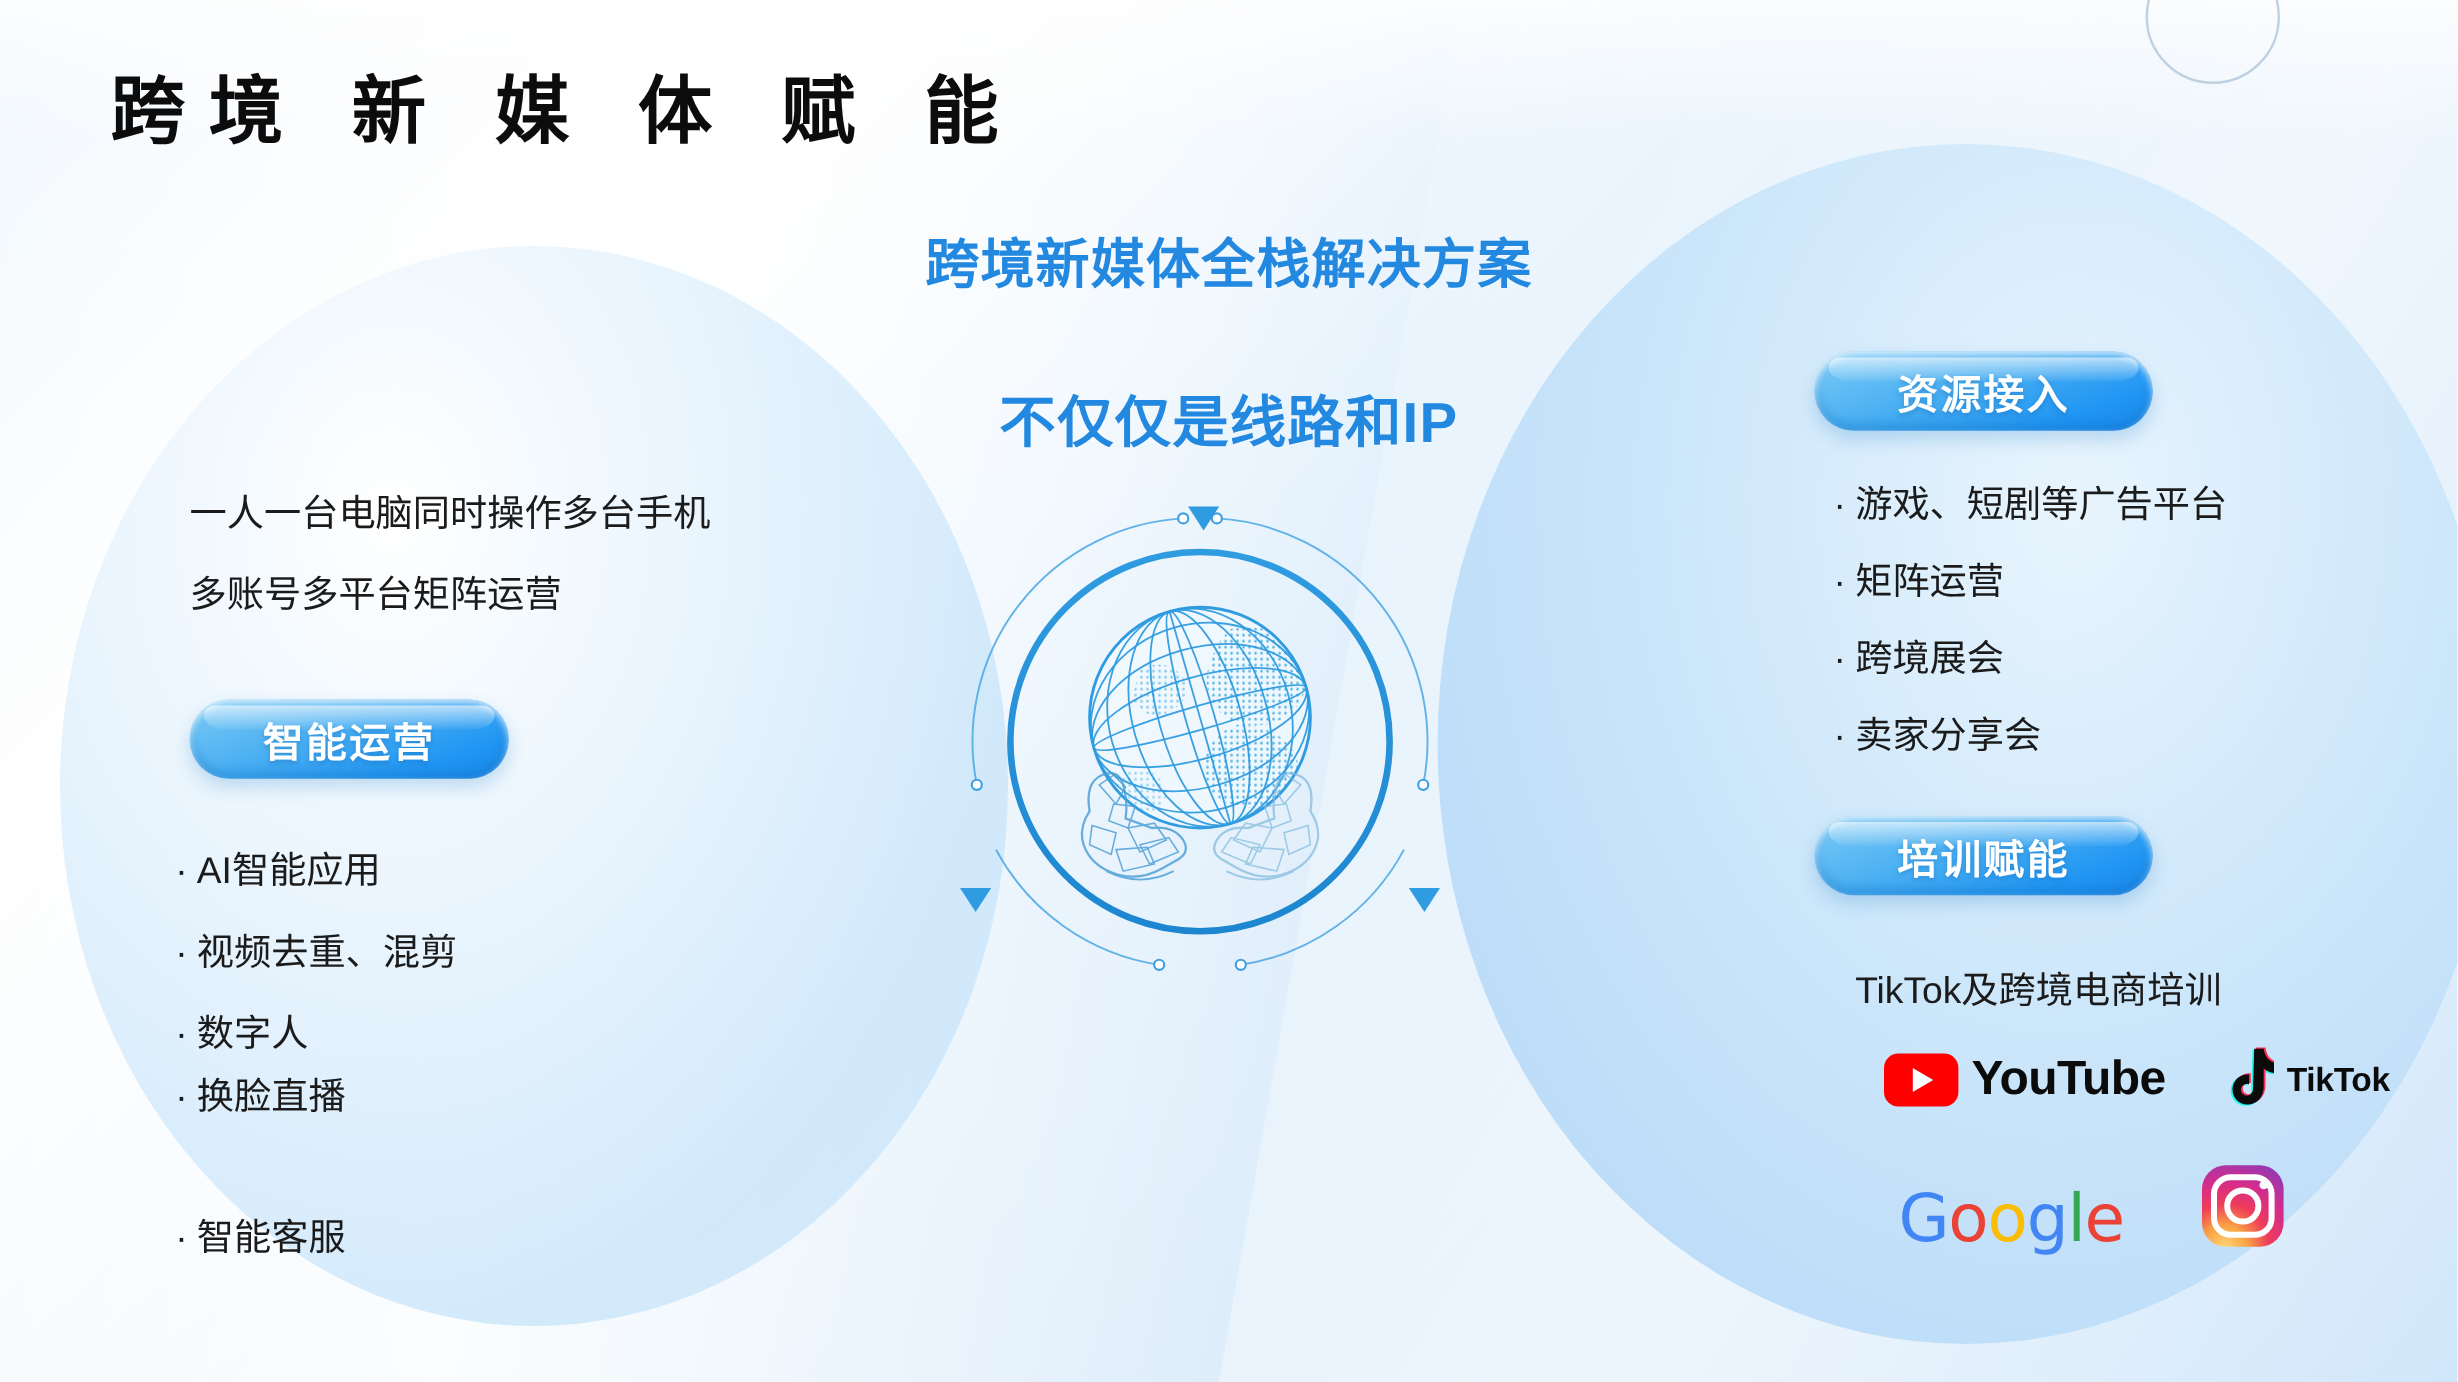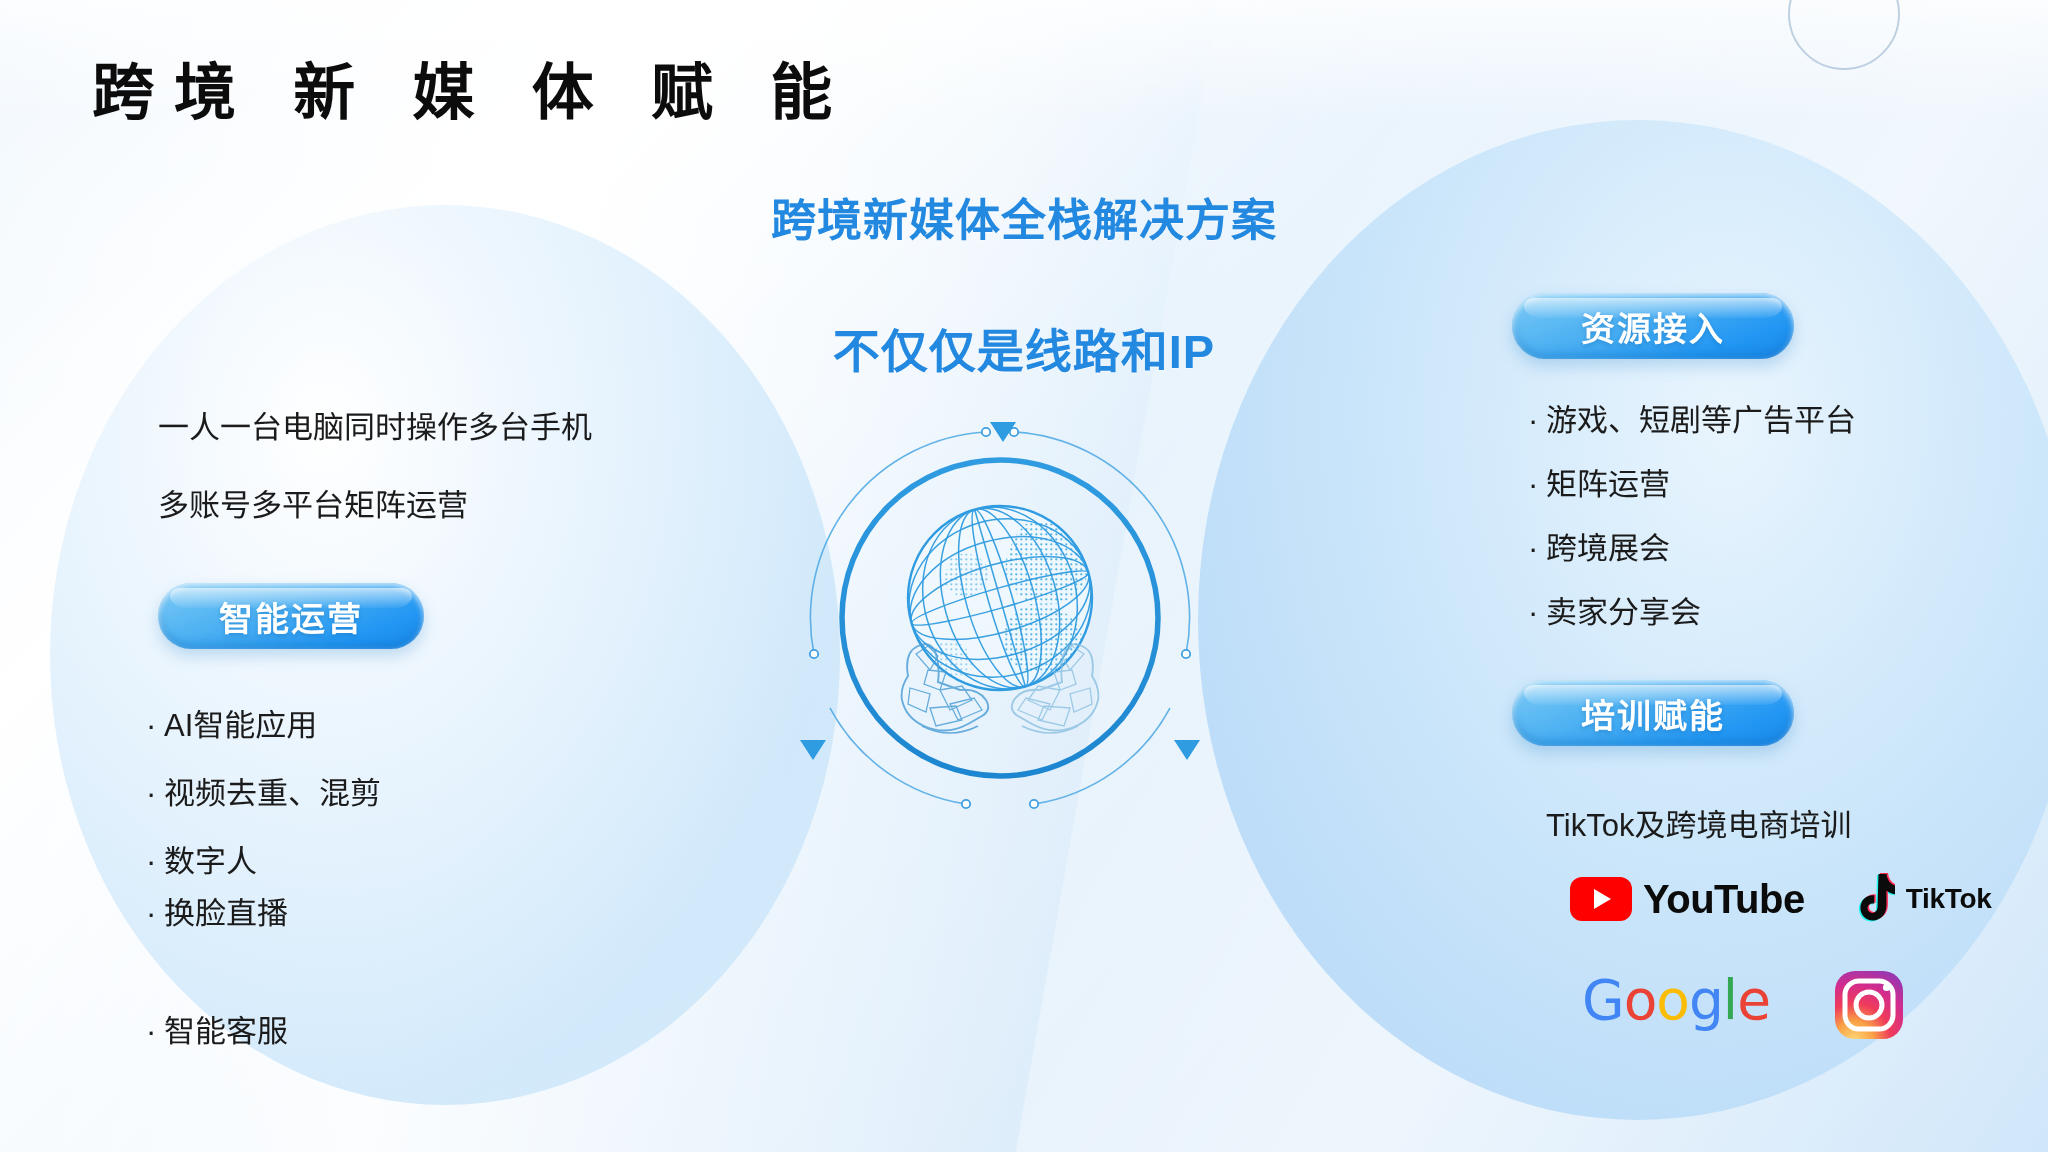--- a/index.html
+++ b/index.html
@@ -148,21 +148,21 @@
     white-space: nowrap;
     font-family: "Liberation Sans", "DejaVu Sans", sans-serif;
   }
   .bullet-dot {
     display: inline-block;
     width: 18px;
     color: #1b1b1b;
   }
 
   .lt-1 { left: 158px; top: 402px; }
-  .lt-2 { left: 158px; top: 480px; }
+  .lt-2 { left: 158px; top: 470px; }
 
   .lb-1 { left: 146px; top: 700px; }
   .lb-2 { left: 146px; top: 768px; }
   .lb-3 { left: 146px; top: 836px; }
   .lb-4 { left: 146px; top: 888px; }
   .lb-5 { left: 146px; top: 1006px; }
 
   .rb-1 { left: 1528px; top: 395px; }
   .rb-2 { left: 1528px; top: 459px; }
   .rb-3 { left: 1528px; top: 523px; }
@@ -179,21 +179,21 @@
     height: 420px;
   }
 
   
   .logo-row {
     position: absolute;
     display: flex;
     align-items: center;
   }
   .logo-row-1 { left: 1570px; top: 872px; gap: 46px; }
-  .logo-row-2 { left: 1582px; top: 968px; gap: 62px; align-items: flex-start; }
+  .logo-row-2 { left: 1582px; top: 968px; gap: 62px; align-items: flex-end; }
 
   .logo {
     display: flex;
     align-items: center;
     gap: 11px;
   }
   .yt-badge {
     width: 62px;
     height: 44px;
     background: #ff0000;

